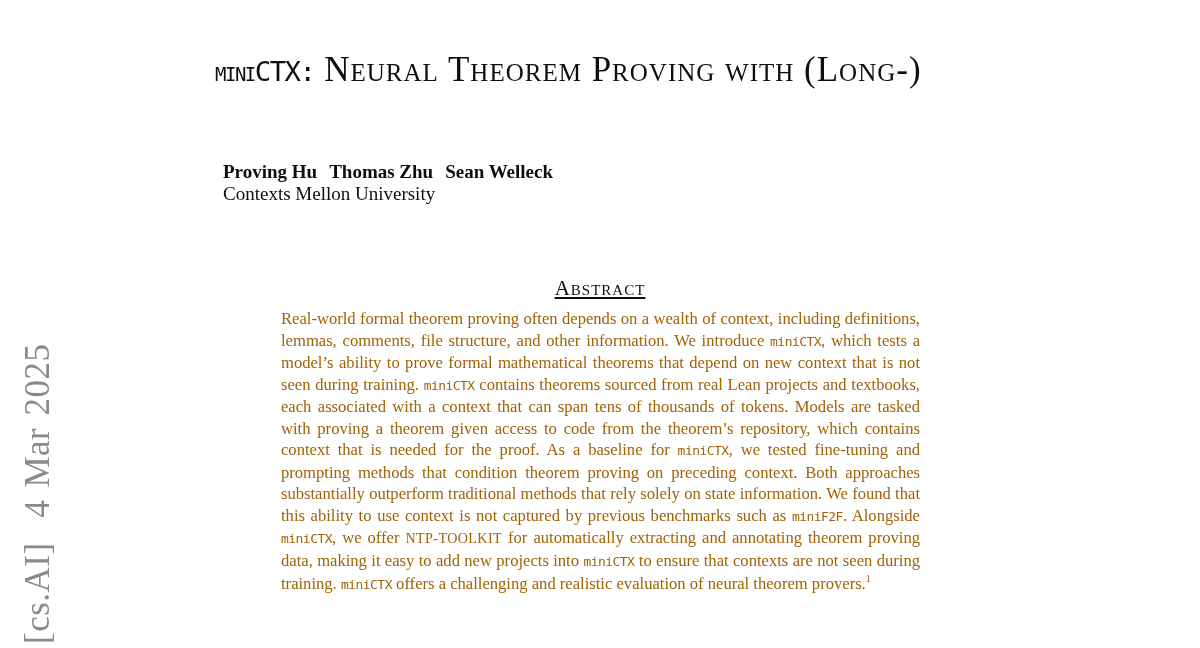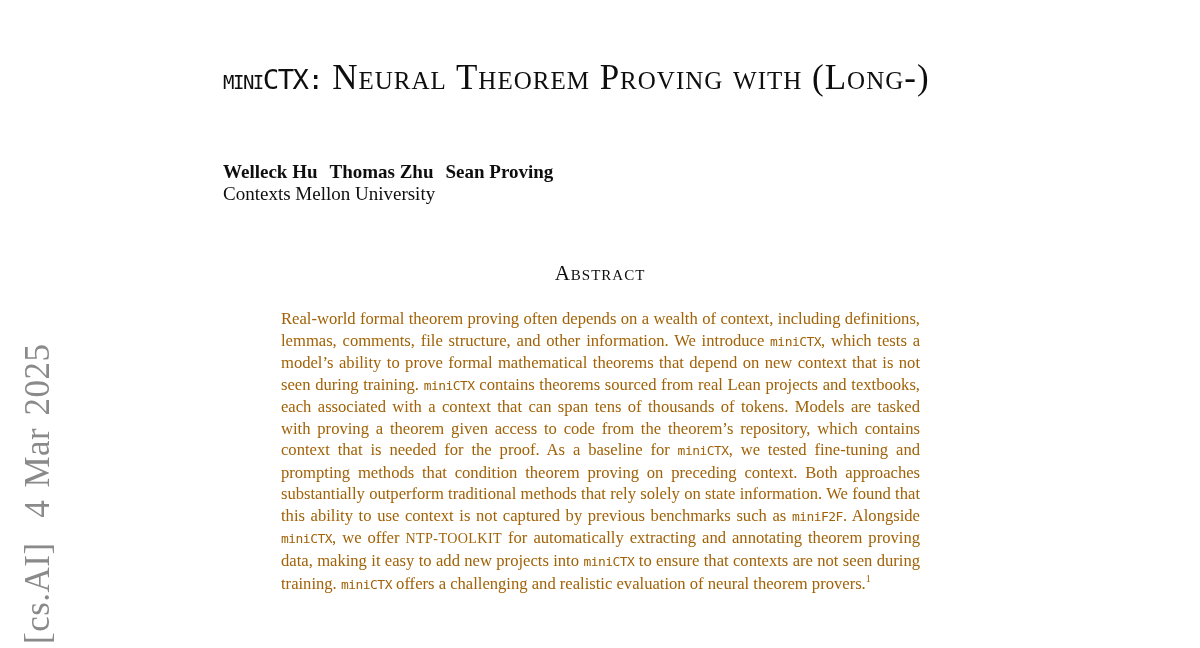--- a/index.html
+++ b/index.html
@@ -32,21 +32,21 @@
     letter-spacing: 0.5px;
     word-spacing: 3px;
   }
 
   
   .title {
     position: absolute;
     left: 207px;
     top: 40px;
     width: 860px;
-    margin: 16px;
+    margin: 8px;
     font-size: 35px;
     line-height: 44px;
     font-weight: normal;
     font-variant: small-caps;
     letter-spacing: 1px;
     color: #0e0e0e;
   }
   .title .tt {
     font-family: "DejaVu Sans Mono", monospace;
     font-size: 0.78em;
@@ -68,26 +68,27 @@
     margin-left: 12px;
   }
   .affiliation {
     font-weight: normal;
   }
 
   
   .abstract-heading {
     position: absolute;
     left: 280px;
-    top: 261px;
+    top: 276px;
     width: 640px;
     text-align: center;
     font-size: 21px;
     font-variant: small-caps;
     letter-spacing: 1px;
+    text-decoration: underline;
   }
   .abstract-text {
     position: absolute;
     left: 281px;
     top: 308px;
     width: 639px;
     margin: 0;
     font-size: 16.6px;
     line-height: 21.55px;
     text-align: justify;
@@ -111,21 +112,21 @@
 </head>
 <body>
 
 <div class="page">
 
   <div class="watermark"><span>[cs.AI]</span>  <span>4 Mar 2025</span></div>
 
   <h1 class="title"><span class="tt">miniCTX:</span><span> Neural Theorem Proving with (Long-)</span><br></h1>
 
   <div class="authors">
-    <div><span class="author-name">Welleck Hu</span><span class="author-name">Thomas Zhu</span><span class="author-name">Sean Proving</span></div>
+    <div><span class="author-name">Proving Hu</span><span class="author-name">Thomas Zhu</span><span class="author-name">Sean Welleck</span></div>
     <div class="affiliation">Contexts Mellon University</div>
   </div>
 
   <div class="abstract-heading">Abstract</div>
 
   <p class="abstract-text"><span>Real-world formal theorem proving often depends on a wealth of context, including definitions, lemmas, comments, file structure, and other information. We introduce </span><span class="mono">miniCTX</span><span>, which tests a model’s ability to prove formal mathematical theorems that depend on new context that is not seen during training. </span><span class="mono">miniCTX</span><span> contains theorems sourced from real Lean projects and textbooks, each associated with a context that can span tens of thousands of tokens. Models are tasked with proving a theorem given access to code from the theorem’s repository, which contains context that is needed for the proof. As a baseline for </span><span class="mono">miniCTX</span><span>, we tested fine-tuning and prompting methods that condition theorem proving on preceding context. Both approaches substantially outperform traditional methods that rely solely on state information. We found that this ability to use context is not captured by previous benchmarks such as </span><span class="mono">miniF2F</span><span>. Alongside </span><span class="mono">miniCTX</span><span>, we offer </span><span class="scaps">NTP-TOOLKIT</span><span> for automatically extracting and annotating theorem proving data, making it easy to add new projects into </span><span class="mono">miniCTX</span><span> to ensure that contexts are not seen during training. </span><span class="mono">miniCTX</span><span> offers a challenging and realistic evaluation of neural theorem provers.</span><sup class="footnote-sup">1</sup></p>
 
 </div>
 
 </body></html>

